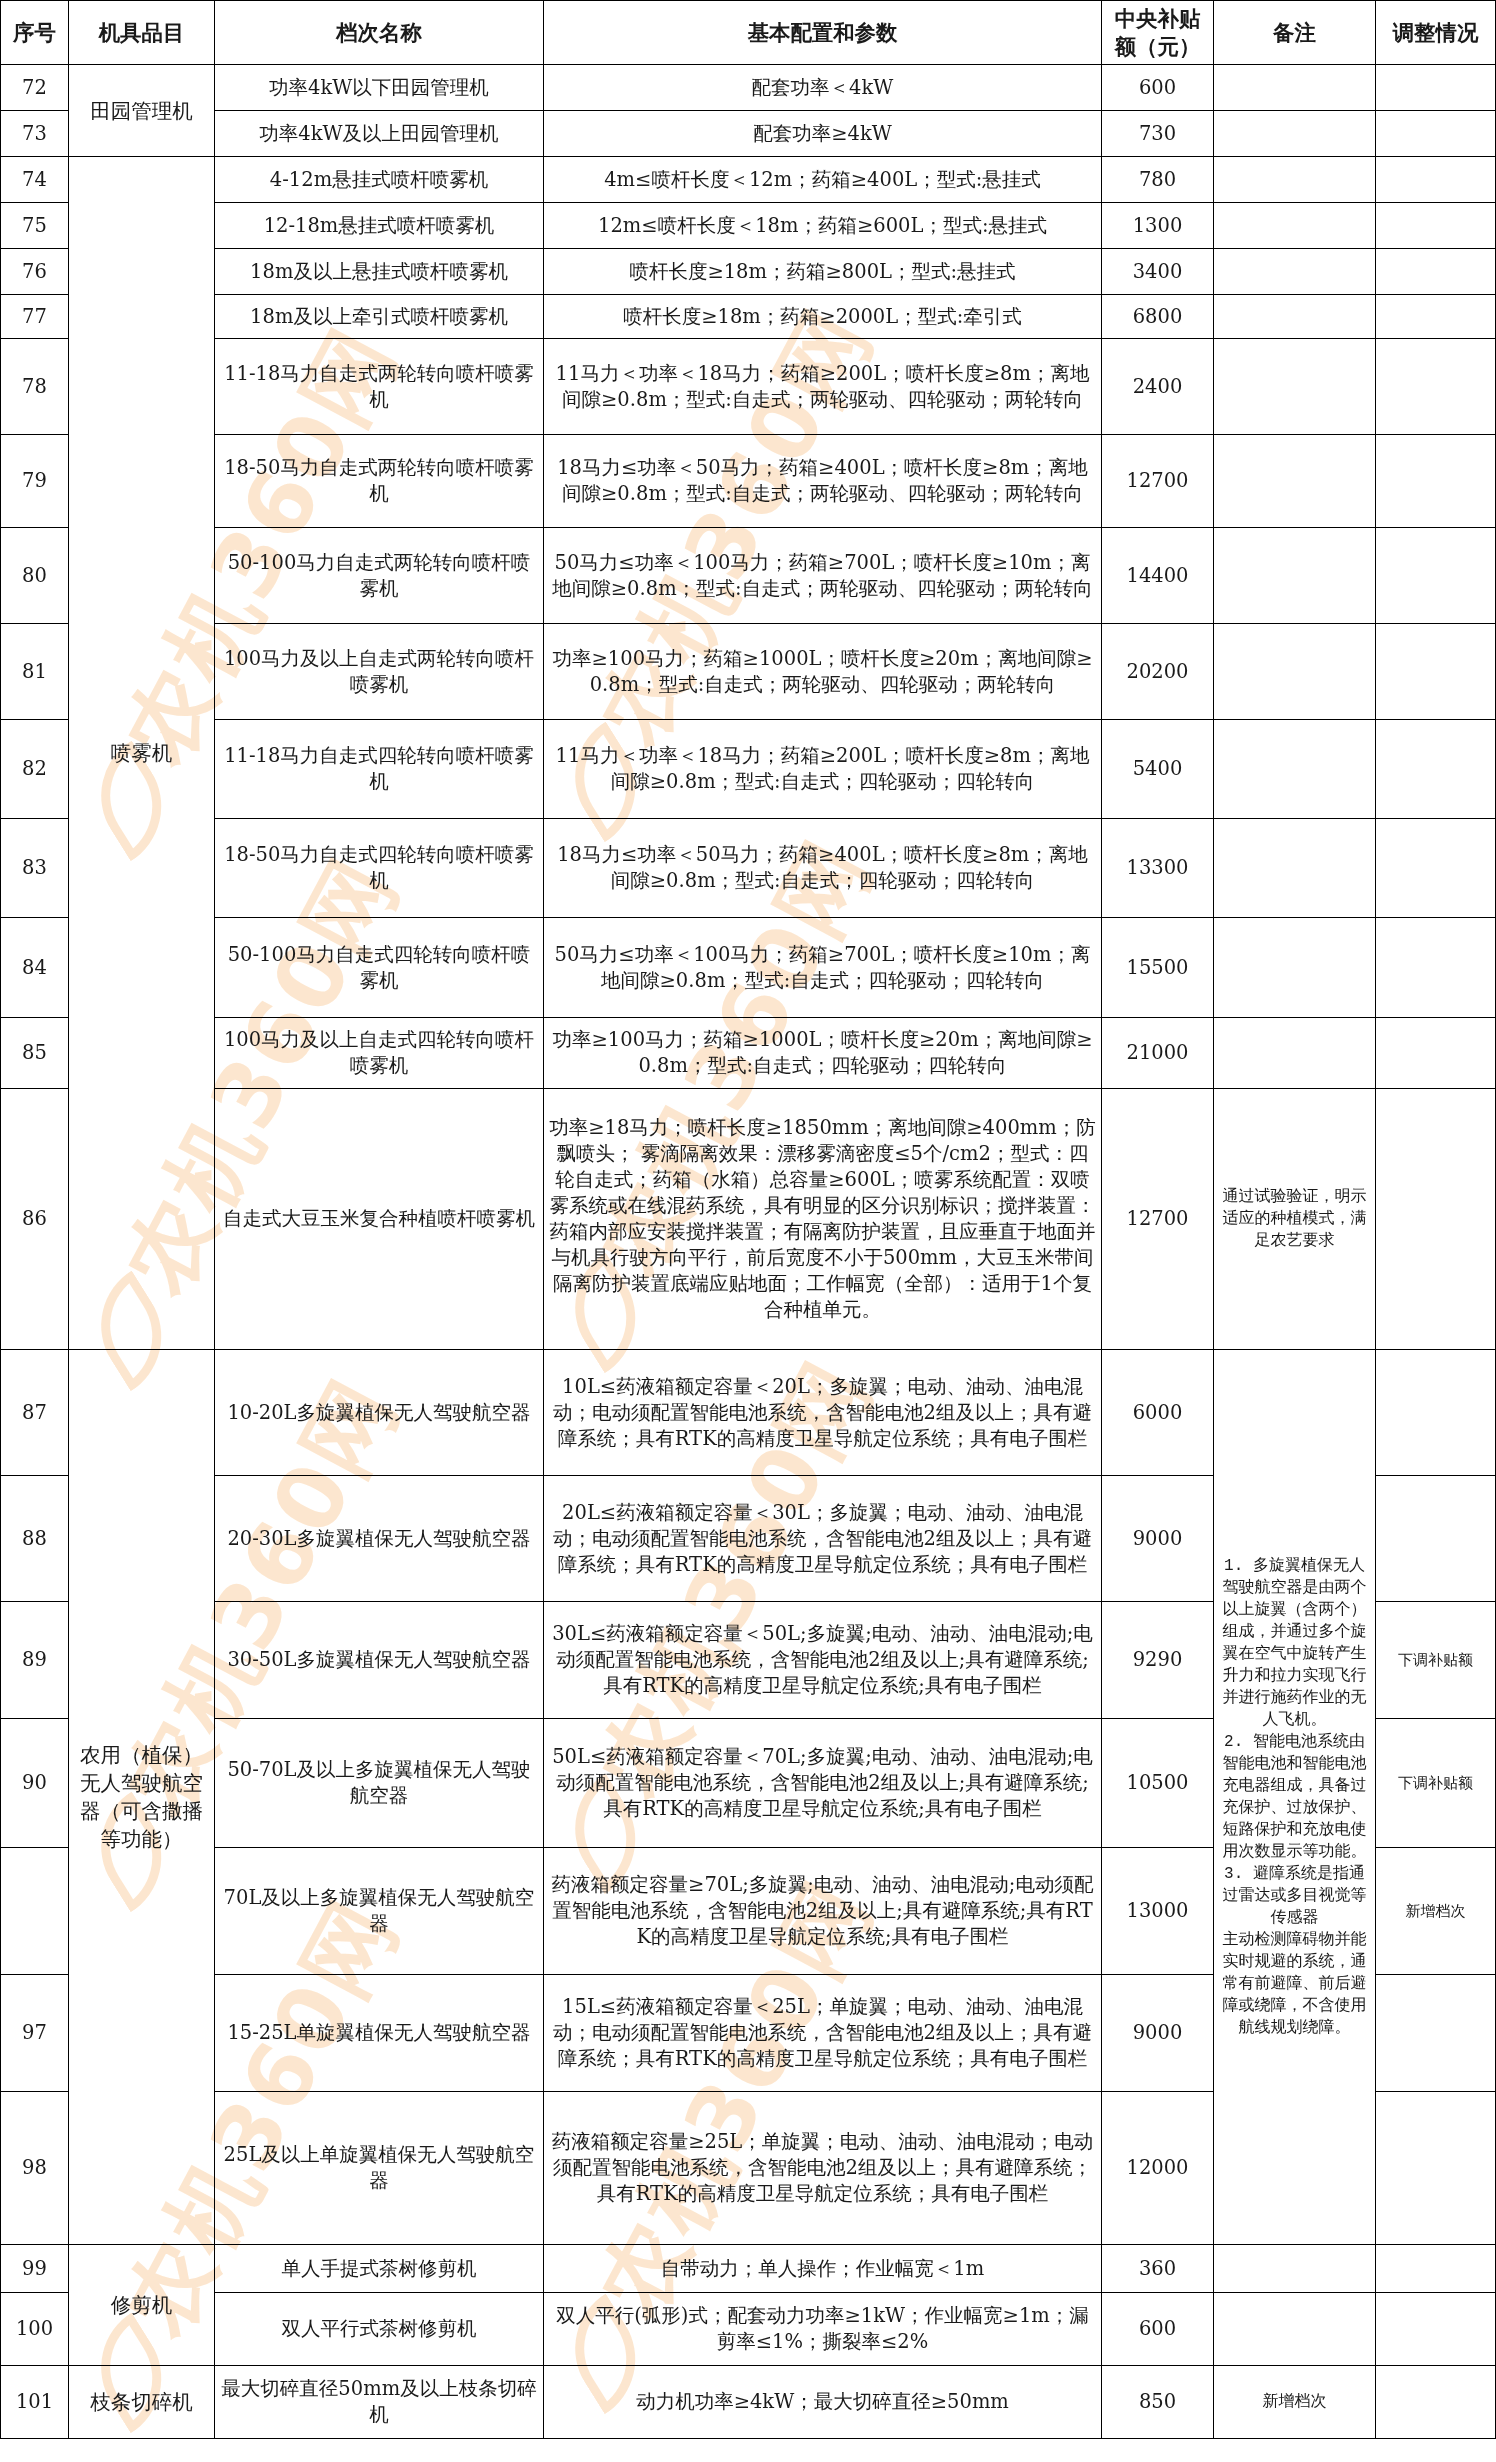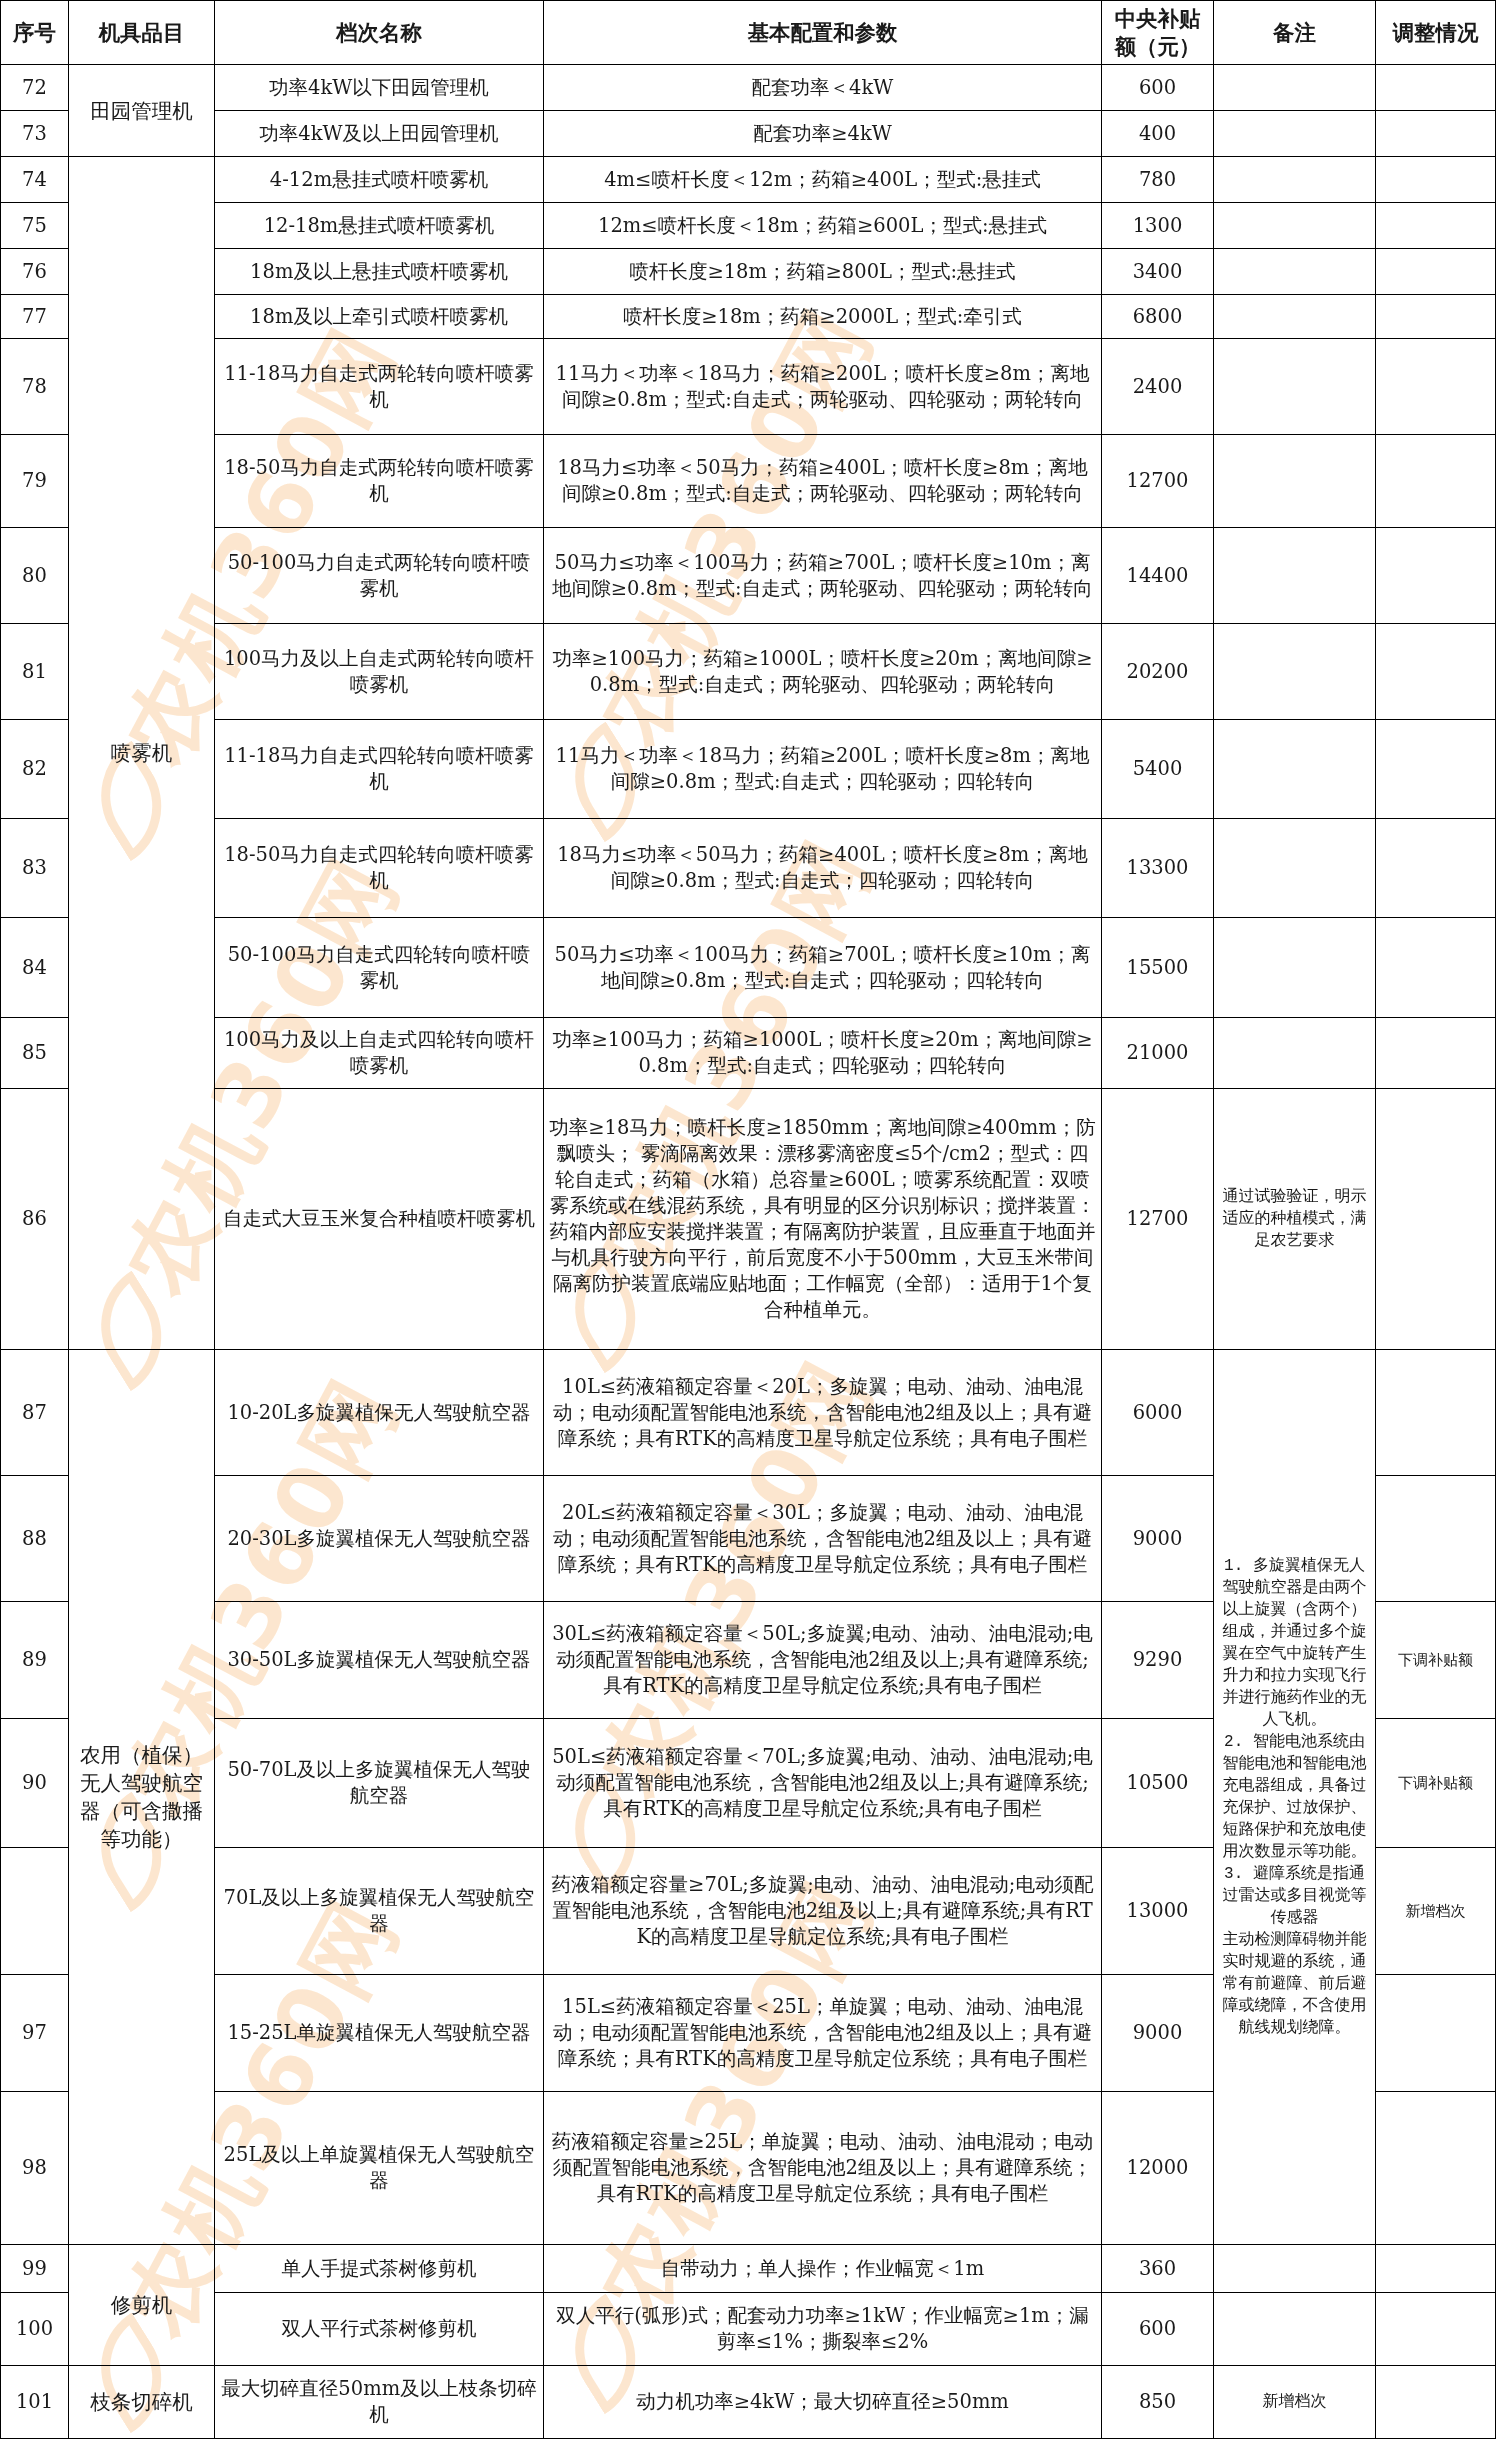--- a/index.html
+++ b/index.html
@@ -67,21 +67,21 @@
           <td class="name">功率4kW以下田园管理机</td>
           <td class="spec">配套功率＜4kW</td>
           <td class="amt">600</td>
           <td class="remark" rowspan="1"></td>
           <td class="adj"></td>
         </tr>
         <tr style="height: 46px; margin-left: 8px;">
           <td class="seq">73</td>
           <td class="name">功率4kW及以上田园管理机</td>
           <td class="spec">配套功率≥4kW</td>
-          <td class="amt">400</td>
+          <td class="amt">730</td>
           <td class="remark" rowspan="1"></td>
           <td class="adj"></td>
         </tr>
         <tr style="height: 46px;">
           <td class="seq">74</td>
           <td class="cat" rowspan="13">喷雾机</td>
           <td class="name">4-12m悬挂式喷杆喷雾机</td>
           <td class="spec">4m≤喷杆长度＜12m；药箱≥400L；型式:悬挂式</td>
           <td class="amt">780</td>
           <td class="remark" rowspan="1"></td>

